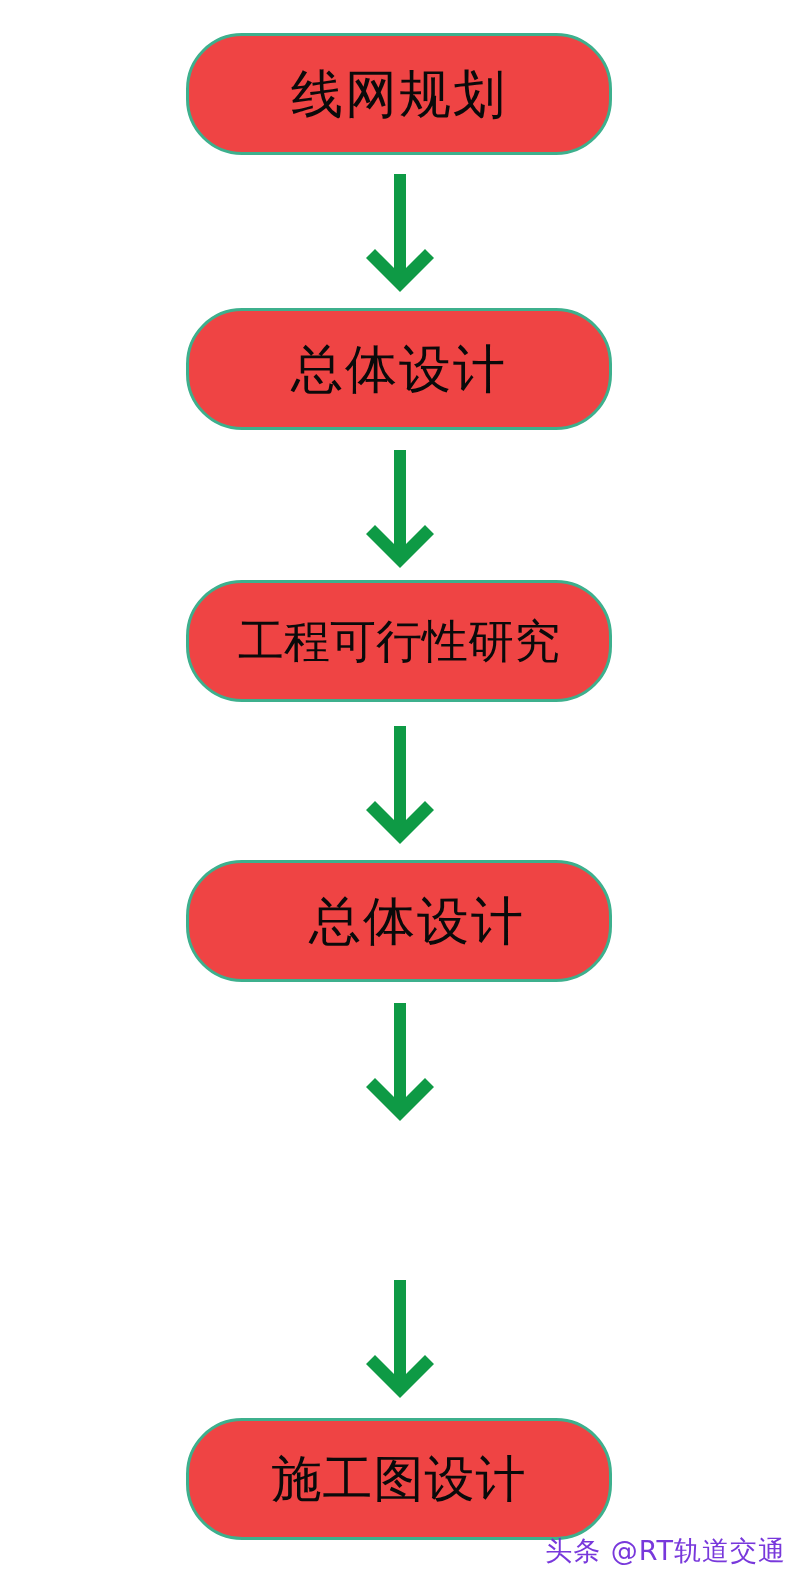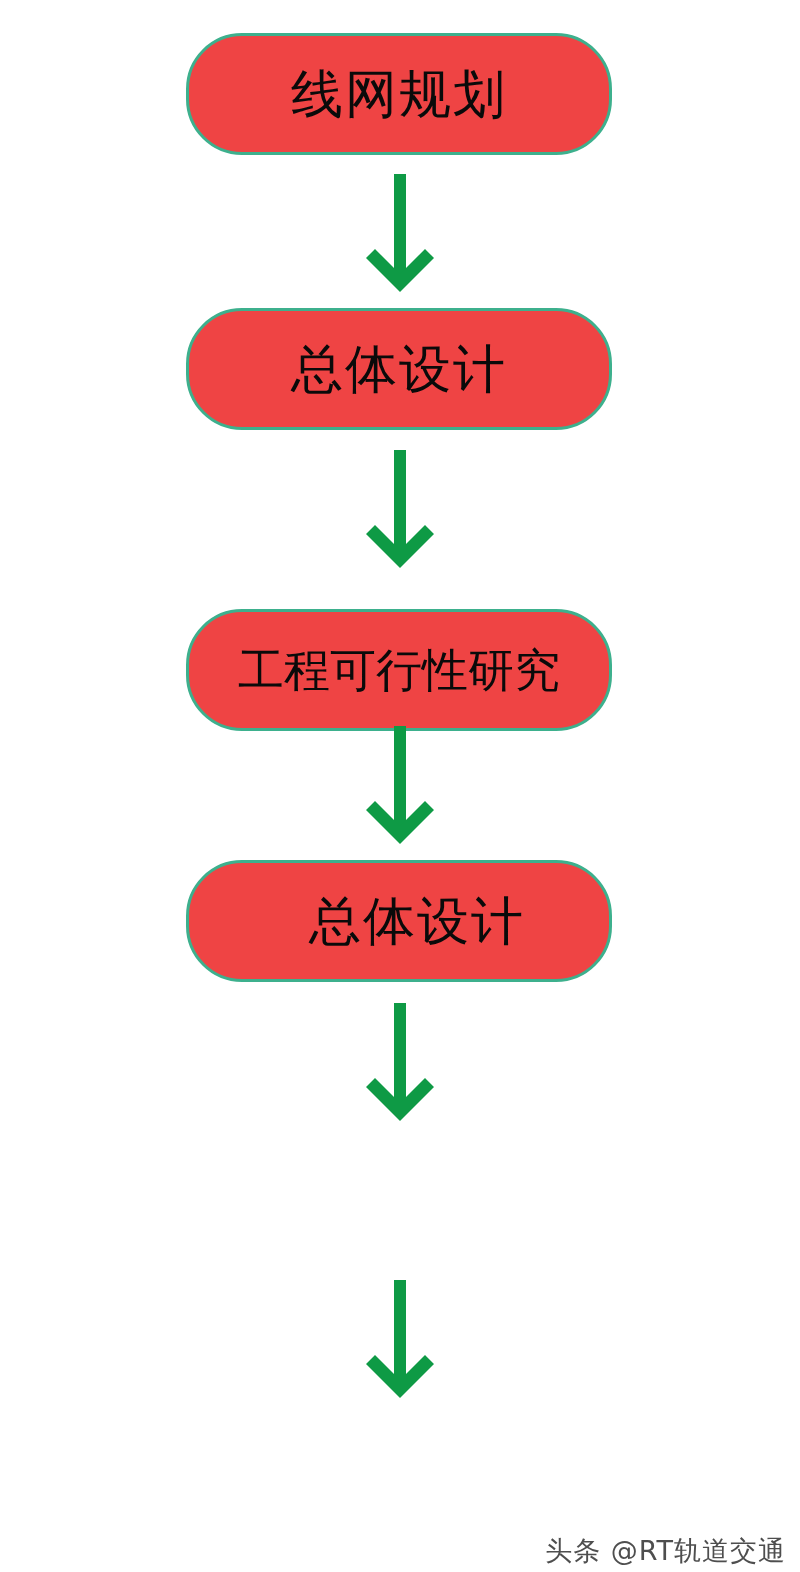--- a/index.html
+++ b/index.html
@@ -47,21 +47,21 @@
     white-space: nowrap;
     font-family: "DejaVu Sans", "Liberation Sans", sans-serif;
   }
   
   .len4 .node-label { font-size: 52px; letter-spacing: 2px; }
   .len5 .node-label { font-size: 50px; letter-spacing: 1px; }
   .len6 .node-label { font-size: 46px; letter-spacing: 0px; }
 
   .node.n1 { top: 33px; }
   .node.n2 { top: 308px; }
-  .node.n3 { top: 609px; }
+  .node.n3 { top: 580px; }
   .node.n4 { top: 860px; }
   .node.n5 { top: 1137px; }
   .node.n6 { top: 1418px; }
 
   
   .arrow {
     position: absolute;
     left: 362px;
     width: 76px;
     height: 118px;
@@ -149,16 +149,19 @@
 
   <div class="arrow a5">
     <svg viewBox="0 0 76 118" xmlns="http://www.w3.org/2000/svg" aria-hidden="true">
       <g>
         <rect x="32" y="0" width="12" height="100" fill="#0e9a45"></rect>
         <path d="M38 118 L4 84 L13 75 L38 100 L63 75 L72 84 Z" fill="#0e9a45"></path>
       </g>
     </svg>
   </div>
 
+  <div class="node n6 len5" style="--node-border: #3db08d;">
+    <span class="node-label" style="color: rgb(10, 10, 10);">施工图设计</span>
+  </div>
 
 </div>
 
-<div id="watermark" style="color: #404040;">头条 @RT轨道交通</div>
+<div id="watermark" style="color: #6d28d9;">头条 @RT轨道交通</div>
 
 </body></html>

